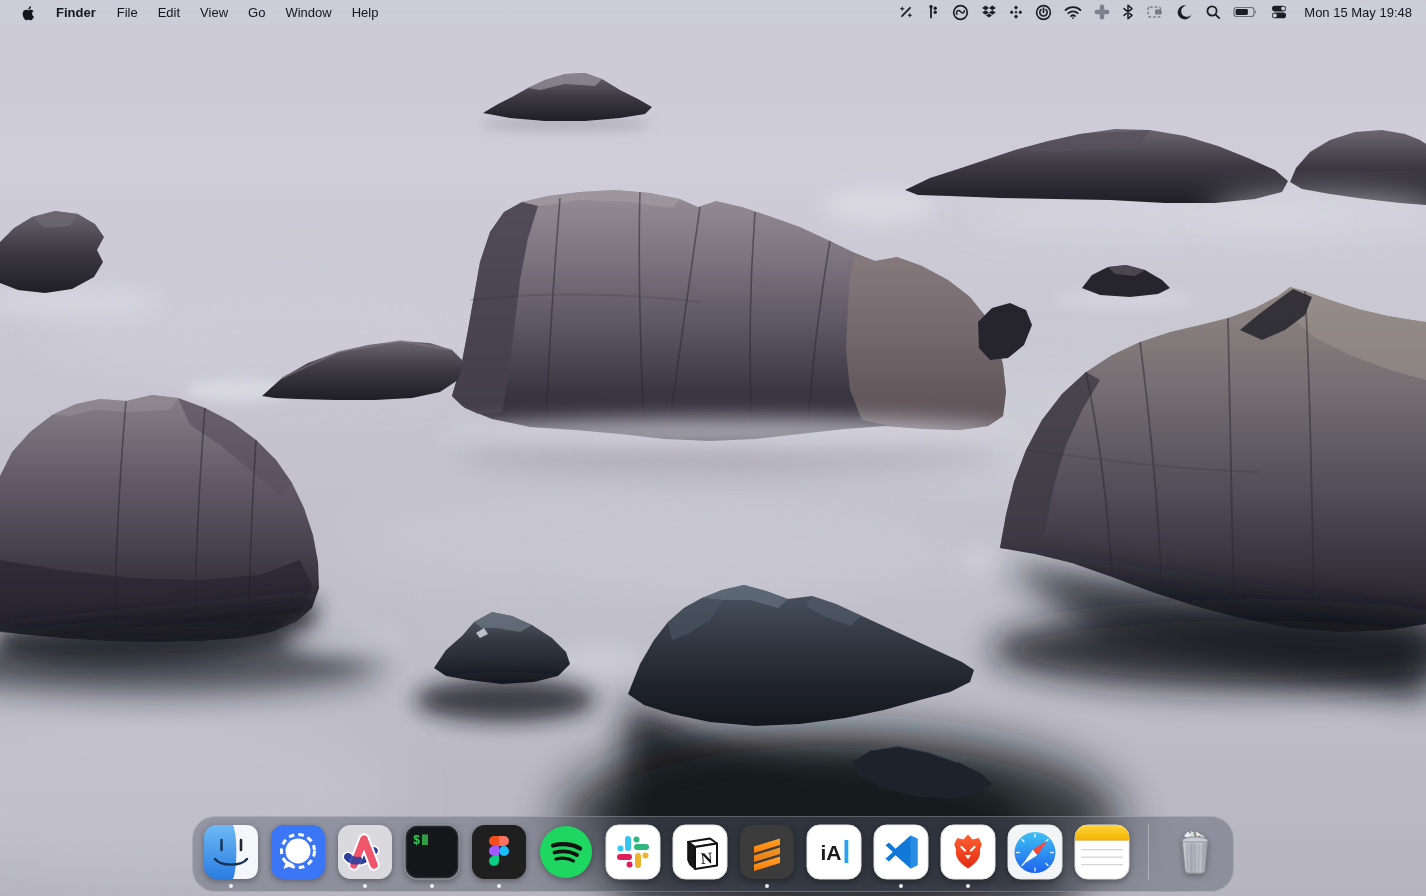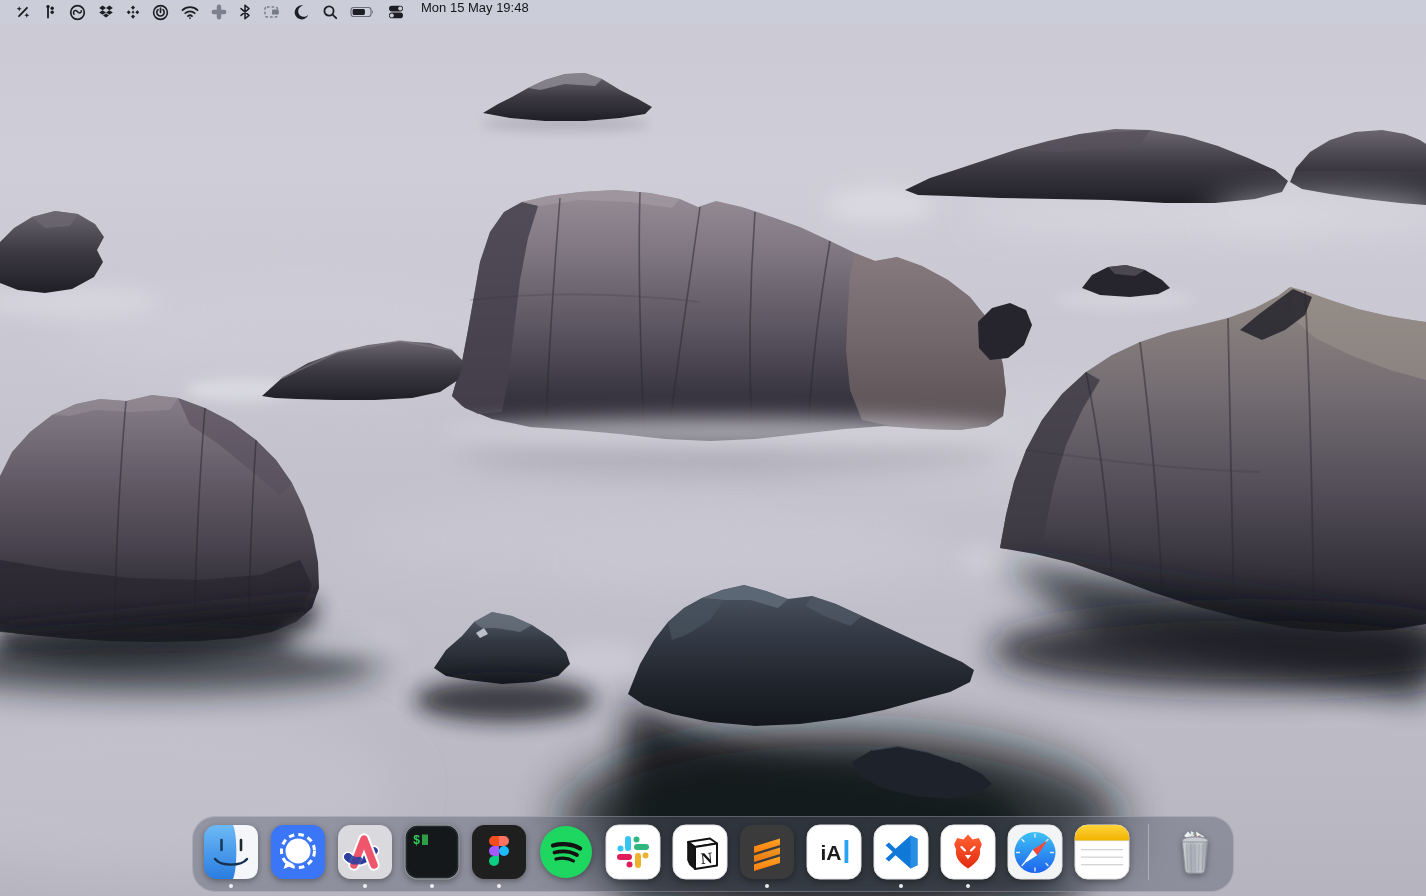--- a/index.html
+++ b/index.html
@@ -17,21 +17,21 @@
     display:flex;align-items:center;justify-content:space-between;
     padding:0 14px 0 10px;box-sizing:border-box;
     background:rgba(203,205,217,0.82);
     backdrop-filter:blur(24px);
     font-size:13px;color:#15161b;
   }
   .menu-left{display:flex;align-items:center}
   .apple-wrap{display:flex;align-items:center;padding:0 10px;cursor:default}
   .menu-item{padding:0 10px;white-space:nowrap;cursor:default}
   .menu-item.bold{font-weight:700;padding:0 11px}
-  .menu-right{display:flex;align-items:flex-start;gap:2px}
+  .menu-right{display:flex;align-items:center;gap:2px}
   .sicon{display:flex;align-items:center;justify-content:center;height:24px;padding:0 5px;cursor:default}
   .sicon svg{display:block}
   .clock{padding-left:9px;white-space:nowrap;cursor:default}
 
   
   .dock{
     position:absolute;left:50%;bottom:4px;transform:translateX(-50%);z-index:20;
     display:flex;align-items:center;gap:11px;
     padding:7px 10px 11px 10px;
     background:rgba(86,90,108,0.42);
@@ -200,20 +200,37 @@
   <ellipse cx="840" cy="820" rx="280" ry="90" fill="#111318" opacity="0.8" filter="url(#b24)"></ellipse>
   <path d="M628,694 L640,664 L654,640 L668,622 L684,608 L702,598 L722,590 L744,585 L766,591 L788,599 L812,596 L836,604 L862,616 L888,628 L914,640 L940,652 L962,662 L974,670 L970,682 L950,692 L920,700 L884,710 L845,718 L800,724 L755,726 L710,722 L672,714 L644,705 Z" fill="url(#rockDarkG2)"></path>
   <path d="M702,598 L722,590 L744,585 L766,591 L788,599 L778,608 L750,600 L724,600 Z" fill="#626d7b" opacity="0.8"></path>
   <path d="M668,622 L684,608 L702,598 L724,600 L710,620 L688,634 L672,640 Z" fill="#49545f" opacity="0.7"></path>
   <path d="M812,596 L836,604 L862,616 L850,626 L824,616 L806,606 Z" fill="#535d69" opacity="0.6"></path>
   <path d="M852,762 L872,750 L898,746 L928,752 L958,762 L982,774 L992,784 L978,794 L950,799 L915,796 L882,788 L860,776 Z" fill="#1e222a"></path>
   <path d="M872,750 L898,746 L928,752 L958,762" fill="none" stroke="#47505c" stroke-width="2" opacity="0.6"></path>
 </svg>
 
 <div class="menubar">
+  <div class="menu-left">
+    <span class="apple-wrap">
+      <svg width="15" height="17" viewBox="0 0 16 17">
+        <g transform="translate(1.4,1.2)" fill="#15161b">
+          <path d="M11.48,8.62c0-1.87,1.53-2.77,1.6-2.82-0.87-1.28-2.23-1.45-2.71-1.47-1.15-0.12-2.25,0.68-2.83,0.68-0.58,0-1.48-0.66-2.44-0.65-1.25,0.02-2.41,0.73-3.05,1.85-1.3,2.26-0.33,5.6,0.93,7.43,0.62,0.9,1.36,1.9,2.33,1.86,0.94-0.04,1.29-0.6,2.42-0.6,1.13,0,1.45,0.6,2.44,0.58,1.01-0.02,1.65-0.91,2.26-1.81,0.71-1.04,1.01-2.05,1.02-2.1C13.43,11.55,11.48,10.8,11.48,8.62z"></path>
+          <path d="M9.6,3.1c0.52-0.63,0.87-1.5,0.77-2.37-0.75,0.03-1.65,0.5-2.19,1.12-0.48,0.56-0.9,1.45-0.79,2.3C8.23,4.22,9.08,3.73,9.6,3.1z"></path>
+        </g>
+      </svg>
+    </span>
+    <span class="menu-item bold">Finder</span>
+    <span class="menu-item">File</span>
+    <span class="menu-item">Edit</span>
+    <span class="menu-item">View</span>
+    <span class="menu-item">Go</span>
+    <span class="menu-item">Window</span>
+    <span class="menu-item">Help</span>
+  </div>
   <div class="menu-right">
     <span class="sicon" aria-label="sparkles-wand">
       <svg width="16" height="16" viewBox="0 0 16 16" fill="none" stroke="#1d1e24" stroke-width="1.8" stroke-linecap="round">
         <line x1="4" y1="12.2" x2="12" y2="3.8"></line>
         <path d="M4.2,2.2 L4.9,4 L6.7,4.7 L4.9,5.4 L4.2,7.2 L3.5,5.4 L1.7,4.7 L3.5,4 Z" fill="#1d1e24" stroke="none"></path>
         <path d="M11.8,8.8 L12.5,10.6 L14.3,11.3 L12.5,12 L11.8,13.8 L11.1,12 L9.3,11.3 L11.1,10.6 Z" fill="#1d1e24" stroke="none"></path>
       </svg>
     </span>
     <span class="sicon" aria-label="pill-dots">
       <svg width="14" height="16" viewBox="0 0 14 16">

